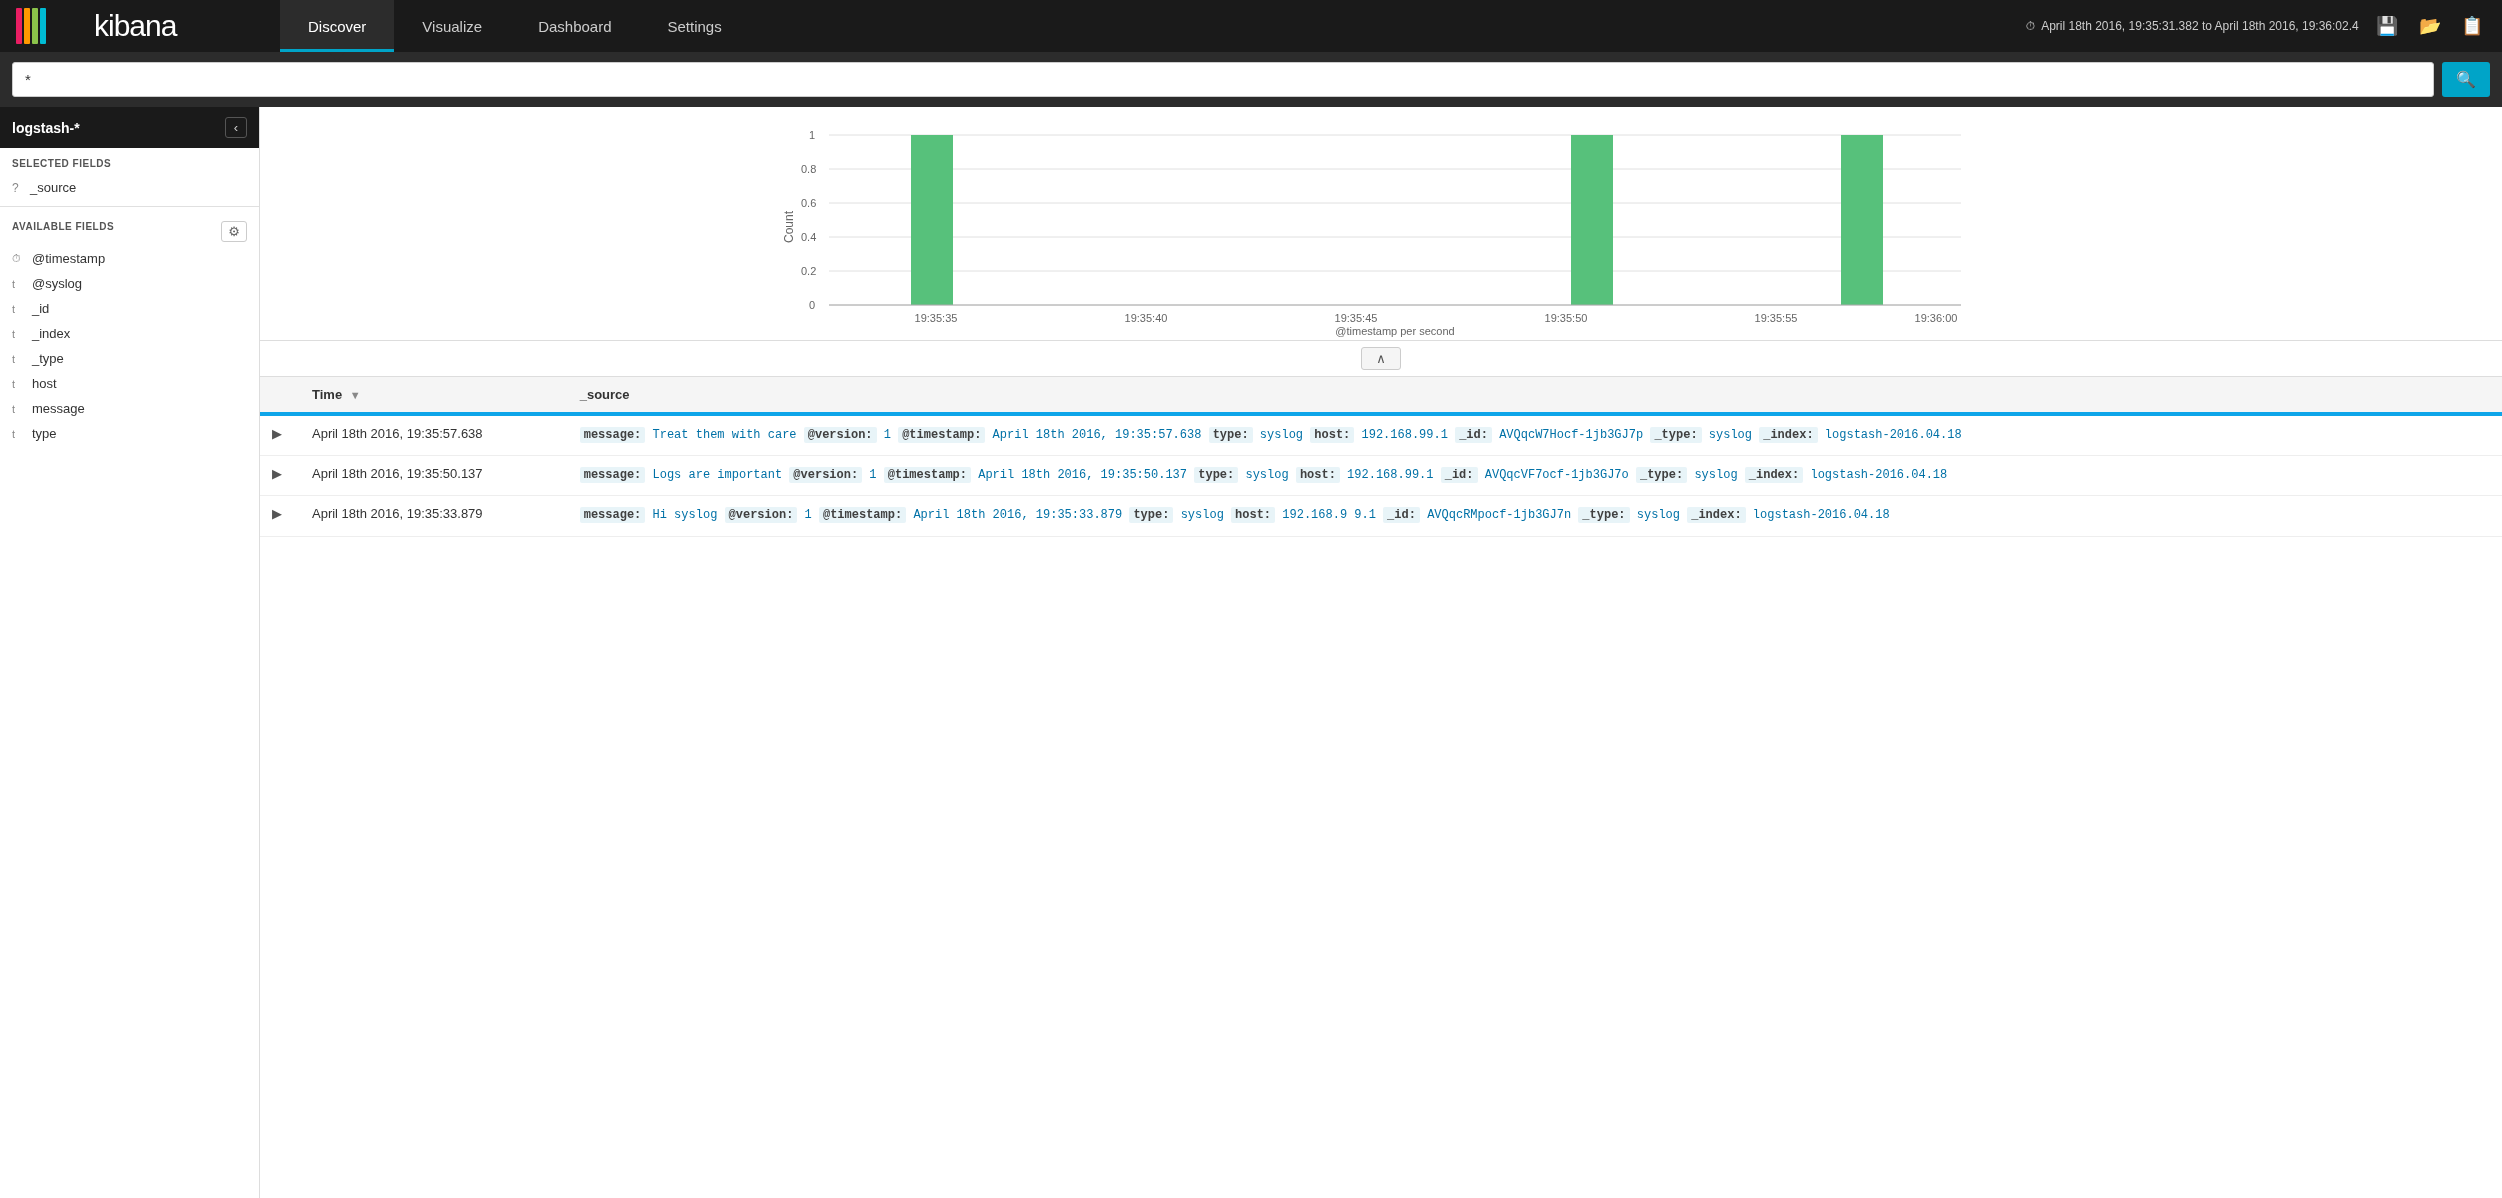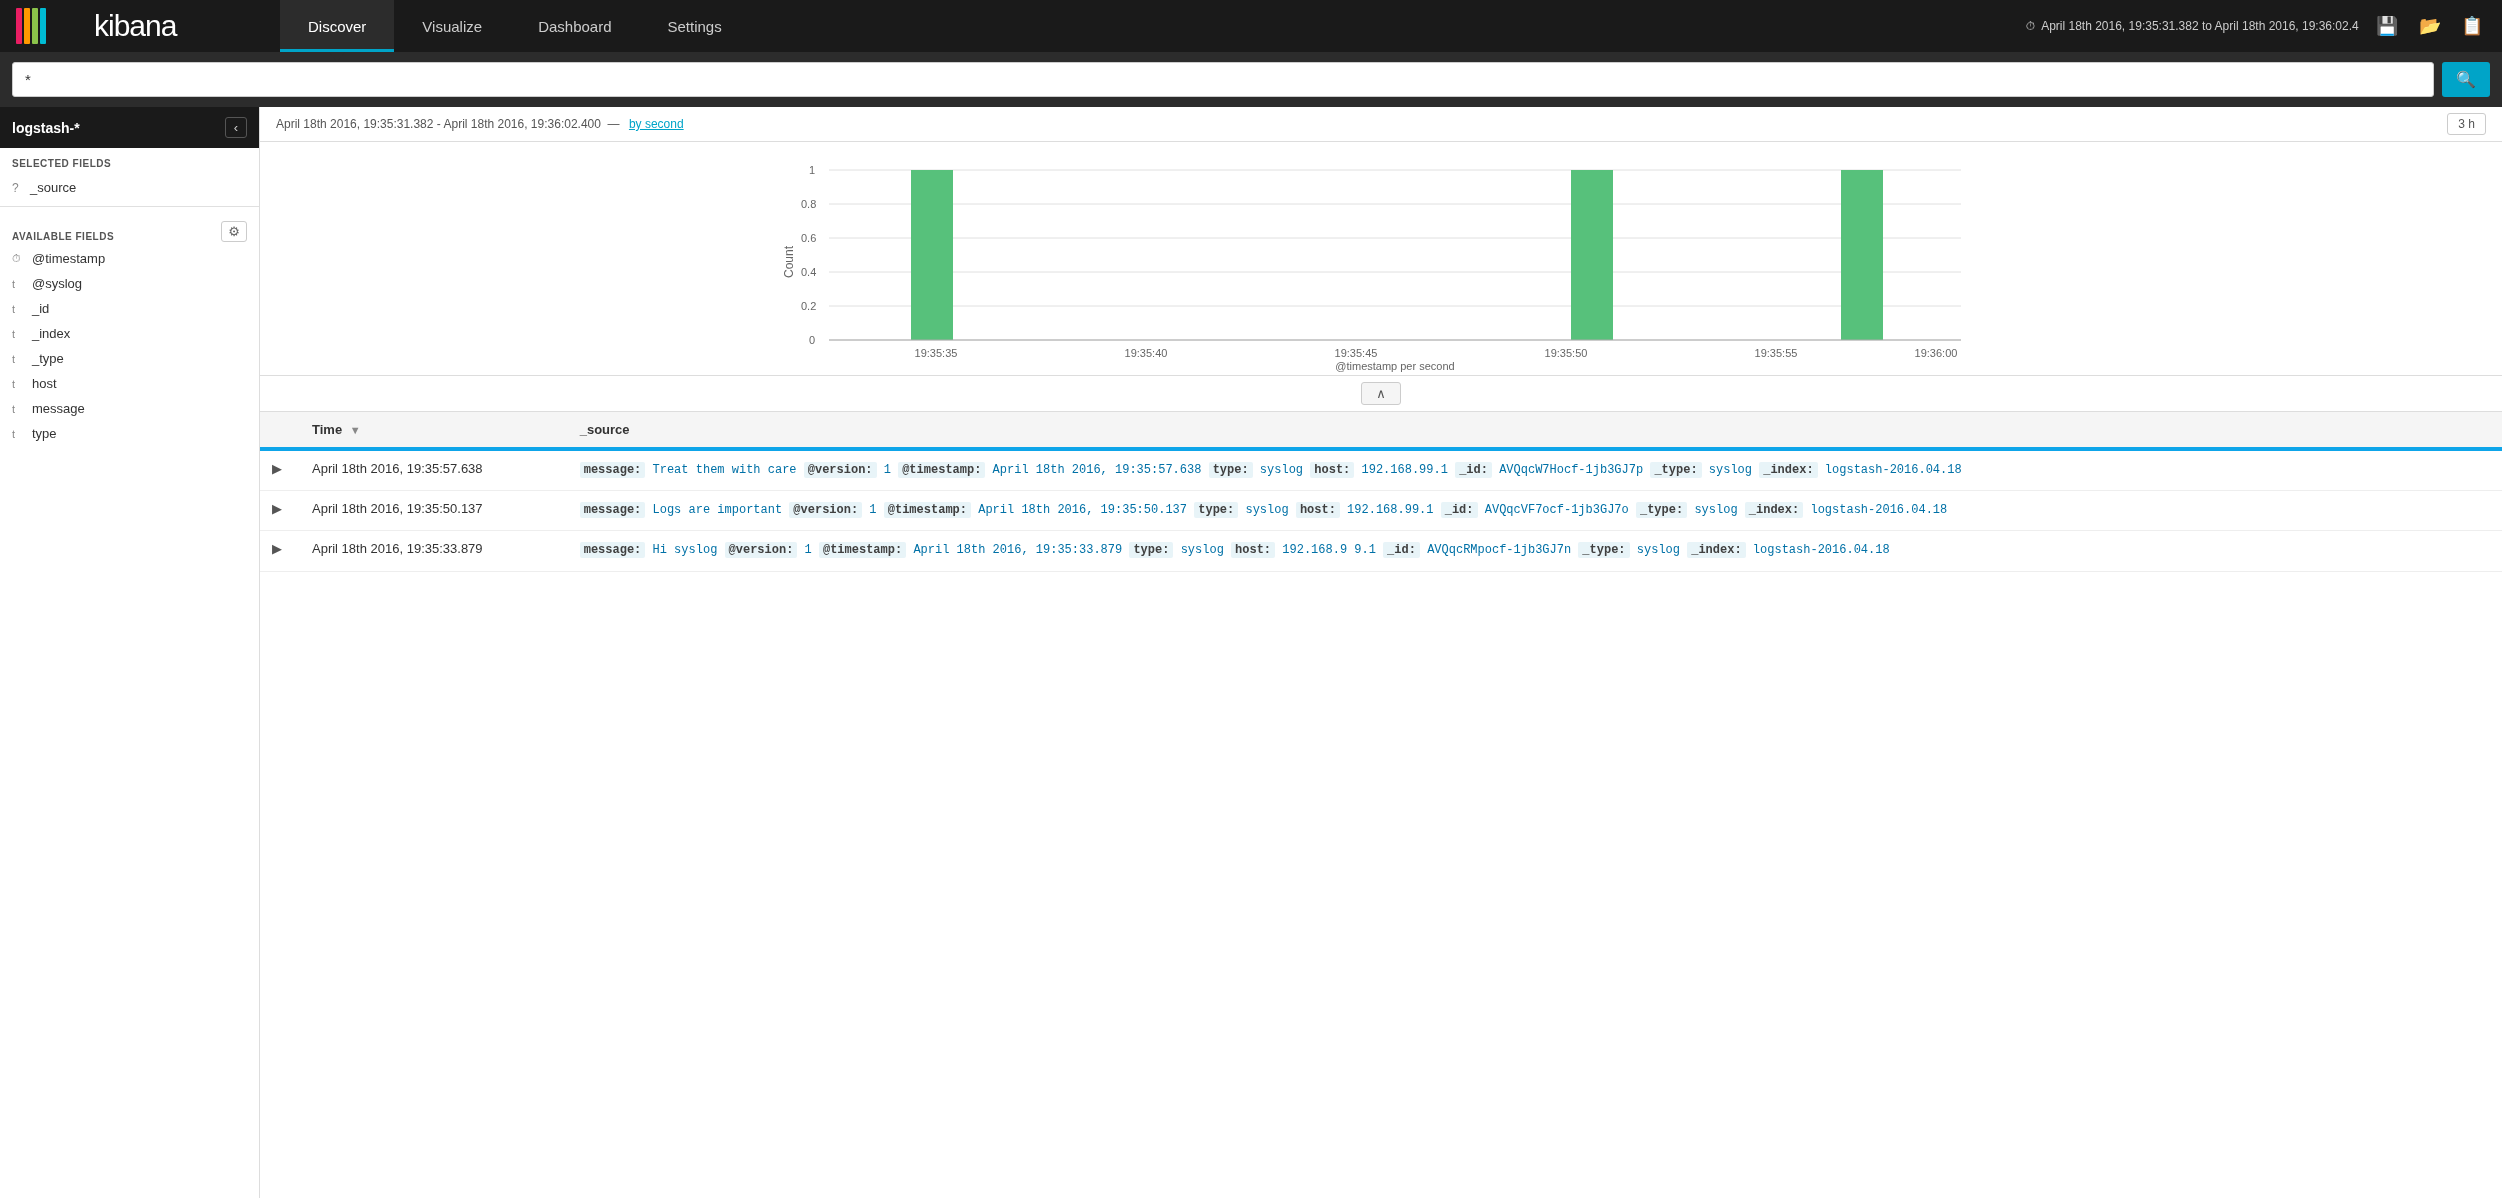--- a/index.html
+++ b/index.html
@@ -188,21 +188,21 @@
       color: #888;
       min-width: 12px;
     }
     .section-divider {
       border: none;
       border-top: 1px solid #e0e0e0;
       margin: 6px 0;
     }
     .section-header-row {
       display: flex;
-      align-items: flex-end;
+      align-items: flex-start;
       justify-content: space-between;
       padding: 8px 12px 4px;
     }
     .gear-btn {
       background: none;
       border: 1px solid #ccc;
       border-radius: 3px;
       cursor: pointer;
       padding: 2px 6px;
       font-size: 13px;
@@ -425,30 +425,20 @@
       <span>message</span>
     </div>
     <div class="field-item">
       <span class="field-type-icon">t</span>
       <span>type</span>
     </div>
   </div>
 
   <div class="content-area">
 
-    <div class="time-range-bar">
-      <div style="display:flex; align-items:center; gap:6px;">
-        <span class="time-range-text">
-          <span>April 18th 2016, 19:35:31.382 - April 18th 2016, 19:36:02.400</span>
-          &nbsp;—&nbsp;
-        </span>
-        <a class="by-second-link">by second</a>
-      </div>
-      <button class="three-h-btn">3 h</button>
-    </div>
 
     <div class="histogram-area">
       <svg width="100%" height="220" viewBox="0 0 1200 220">
 
         <text class="axis-label" x="28" y="22">1</text>
         <text class="axis-label" x="20" y="56">0.8</text>
         <text class="axis-label" x="20" y="90">0.6</text>
         <text class="axis-label" x="20" y="124">0.4</text>
         <text class="axis-label" x="20" y="158">0.2</text>
         <text class="axis-label" x="28" y="192">0</text>

